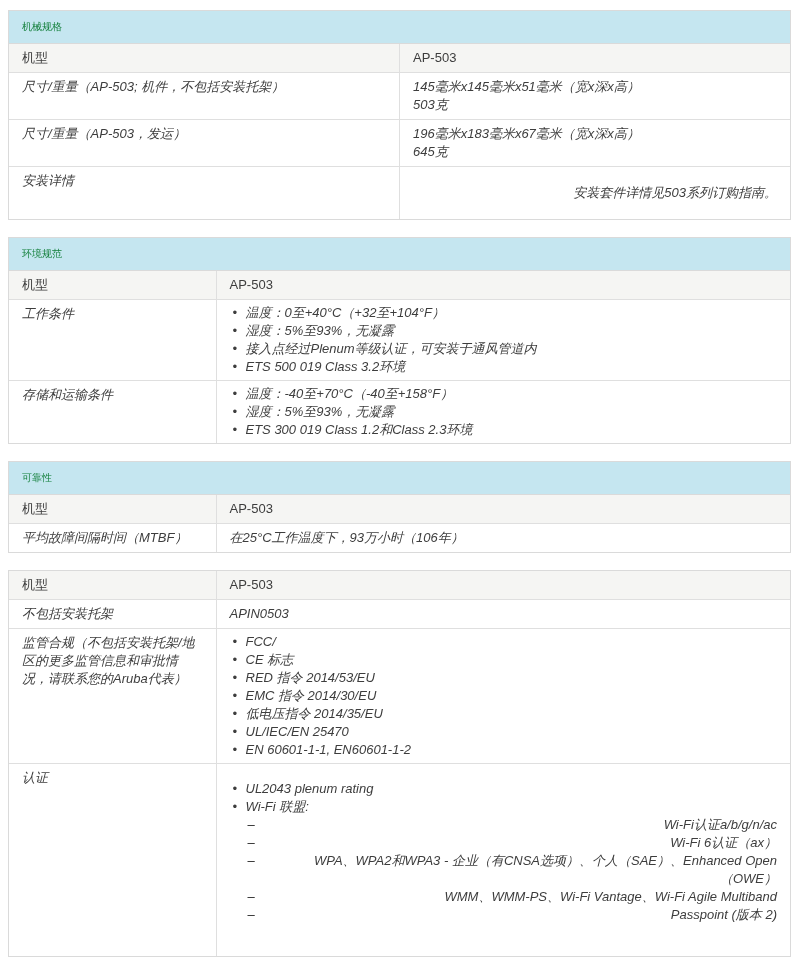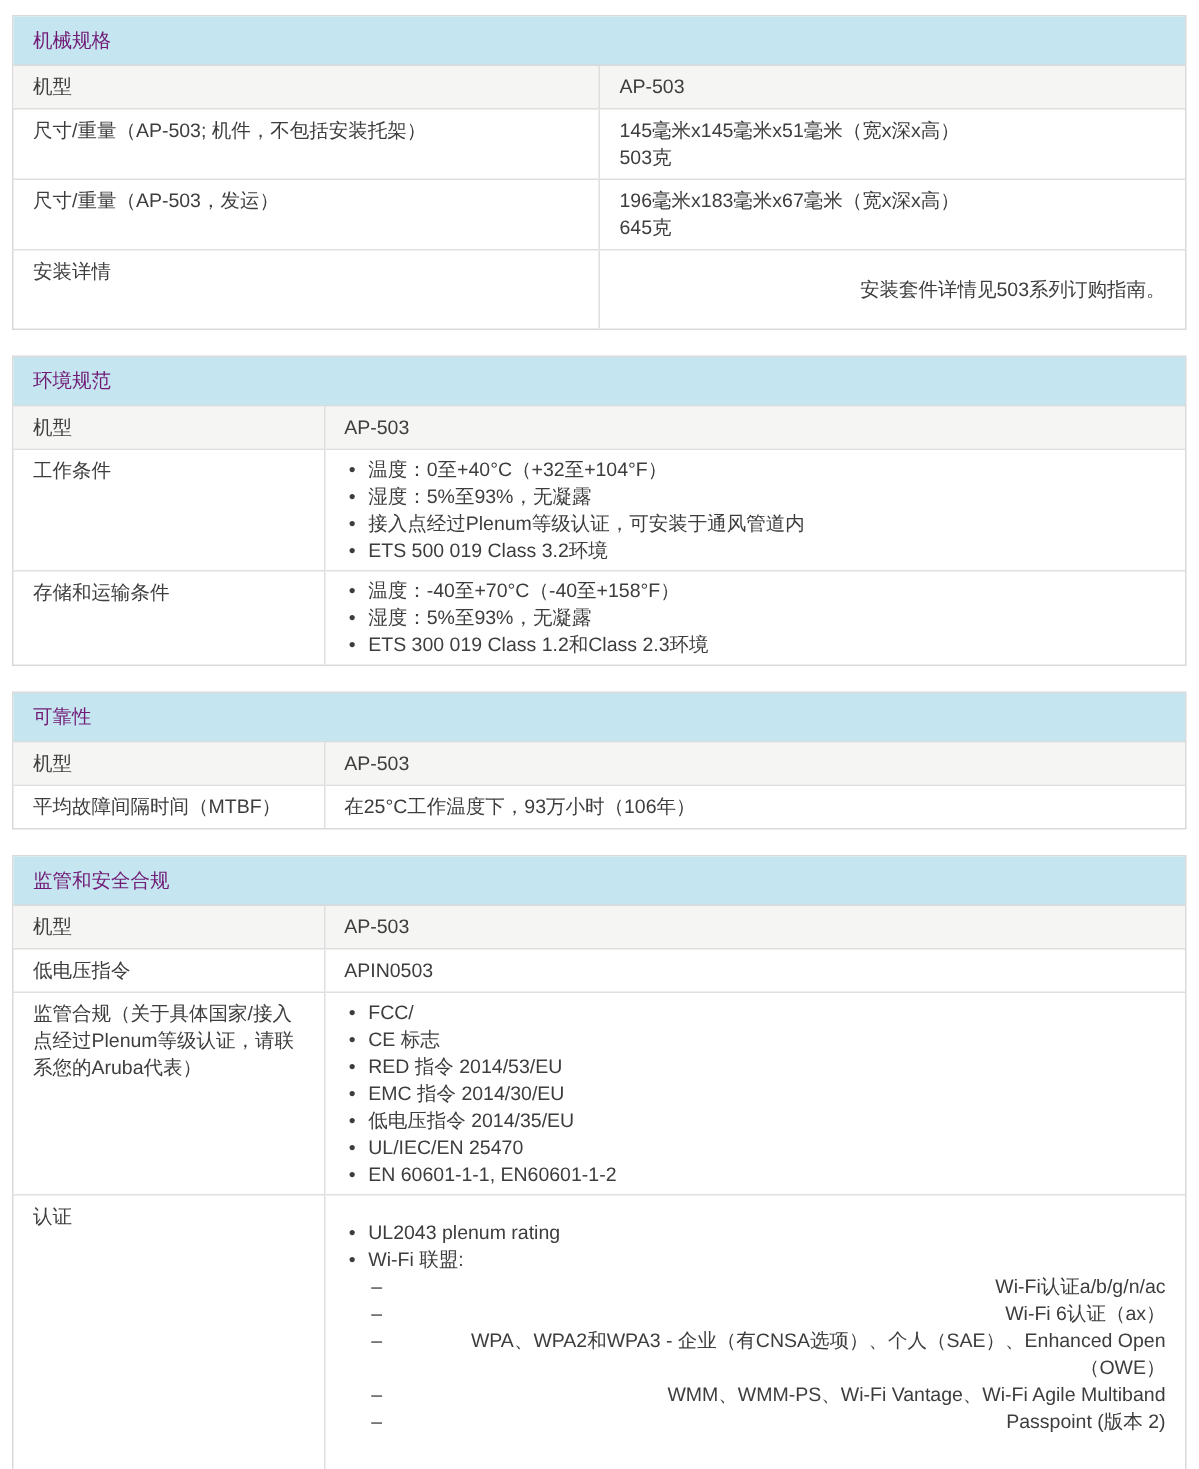--- a/index.html
+++ b/index.html
@@ -11,38 +11,38 @@
     font-size: 13px;
     color: var(--text, #3d3d3d);
   }
   .spec-section {
     border: 1px solid var(--border, #dadada);
     margin-bottom: 17px;
     background: #fff;
   }
   .section-header {
     background: var(--header-bg, #c5e6f0);
-    color: #701a75;
-    font-size: 13px;
+    color: #15803d;
+    font-size: 10px;
     padding: 7px 13px 8px 13px;
     line-height: 17px;
     border-bottom: 1px solid var(--border, #dadada);
   }
   table.spec-table {
     width: 100%;
     border-collapse: collapse;
     table-layout: fixed;
   }
   td {
     vertical-align: top;
     padding: 5px 13px;
     line-height: 18px;
     word-wrap: break-word;
   }
-  tr + tr td { border-top: 1px solid #dfdfdf; }
+  tr + tr td { border-top: 1px solid #dfdfdf; font-style: italic; }
   td.label { border-right: 1px solid #dfdfdf; }
   tr.shaded td { background: var(--shaded-row-bg, #f5f5f3); }
   tr.tall td { height: 52px; }
   td.vmid { vertical-align: middle; text-align: right; }
   ul.bullets {
     list-style: none;
     margin: 0;
     padding: 0;
   }
   ul.bullets > li {
@@ -164,37 +164,36 @@
         </tr>
         <tr>
           <td class="label">平均故障间隔时间（MTBF）</td>
           <td class="value">在25°C工作温度下，93万小时（106年）</td>
         </tr>
       </tbody>
     </table>
   </section>
 
   <section class="spec-section">
-    <div class="section-header">监管和安全合规</div>
     <table class="spec-table">
       <colgroup>
           <col style="width:207px">
           <col>
         </colgroup>
       <tbody>
         <tr class="shaded">
           <td class="label">机型</td>
           <td class="value">AP-503</td>
         </tr>
         <tr>
-          <td class="label">低电压指令</td>
+          <td class="label">不包括安装托架</td>
           <td class="value">APIN0503</td>
         </tr>
         <tr>
-          <td class="label">监管合规（关于具体国家/接入点经过Plenum等级认证，请联系您的Aruba代表）</td>
+          <td class="label">监管合规（不包括安装托架/地区的更多监管信息和审批情况，请联系您的Aruba代表）</td>
           <td class="value bullet-cell">
             <ul class="bullets">
               <li>FCC/</li>
               <li>CE 标志</li>
               <li>RED 指令 2014/53/EU</li>
               <li>EMC 指令 2014/30/EU</li>
               <li>低电压指令 2014/35/EU</li>
               <li>UL/IEC/EN 25470</li>
               <li>EN 60601-1-1, EN60601-1-2</li>
             </ul>

